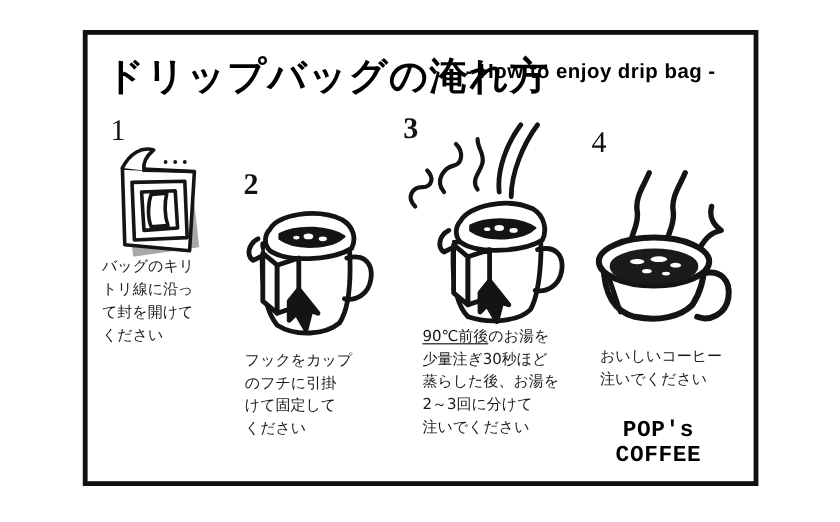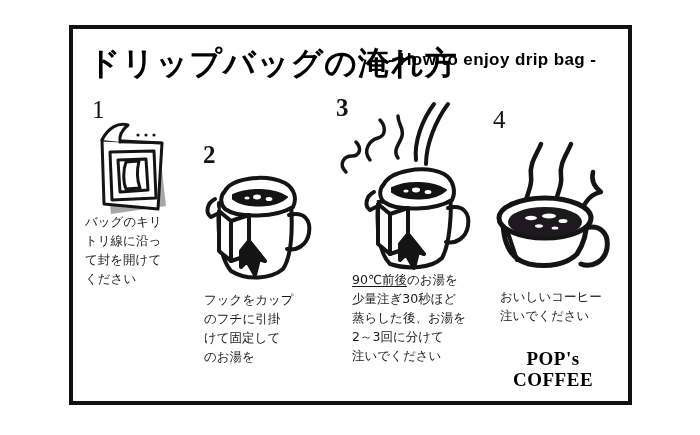--- a/index.html
+++ b/index.html
@@ -71,21 +71,21 @@
   .c1 { left: 85px;  top: 212px; }
   .c2 { left: 204px; top: 290px; }
   .c3 { left: 340px; top: 270px; margin-left: 12px; }
   .c4 { left: 500px; top: 287px; }
   .c3 .ul { text-decoration: underline; text-underline-offset: 2px; }
 
   .logo {
     position: absolute;
     left: 513px;
     top: 348px;
-    font-family: Liberation Serif, serif;
+    font-family: Liberation Mono, monospace;
     font-weight: 700;
     font-size: 19px;
     line-height: 21px;
     letter-spacing: 0.5px;
     text-align: center;
     white-space: pre;
   }
 
   .art { position: absolute; }
   .art svg { display: block; overflow: visible; }
@@ -139,21 +139,21 @@
       <path d="M18 44 C10 48 8 58 14 62 L22 58"></path>
       <path d="M22 56 L22 96 L34 106 L34 66 Z"></path>
       <path d="M34 66 L52 60 L52 100 L34 106 Z"></path>
       <path d="M44 96 L44 112 L50 106 L58 120 L62 104 L68 106 L52 86 Z" fill="#141414"></path>
     </g>
   </svg>
 </div>
 <div class="caption c2">フックをカップ
 のフチに引掛
 けて固定して
-のお湯を</div>
+ください</div>
 
 <div class="step-num n3">3</div>
 <div class="art a3">
   <svg width="142" height="168" viewBox="0 0 142 168">
     <g fill="none" stroke="#141414" stroke-width="3.5" stroke-linecap="round" stroke-linejoin="round">
       <path d="M16 74 C8 66 14 58 22 58 C30 58 32 50 26 44"></path>
       <path d="M40 62 C32 52 40 42 48 40 C56 38 56 28 50 22"></path>
       <path d="M68 60 C62 52 70 46 72 38 C74 30 68 26 68 18"></path>
       <path d="M86 62 C84 44 92 22 104 6" stroke-width="4"></path>
       <path d="M96 66 C96 46 106 22 118 6" stroke-width="4"></path>

